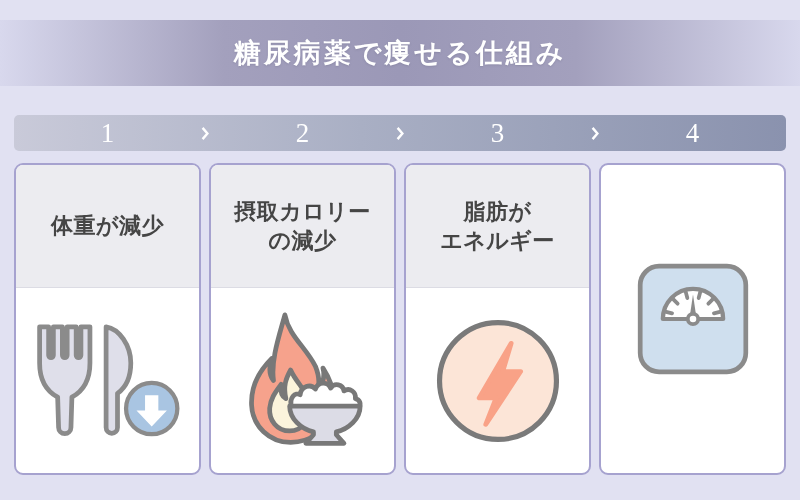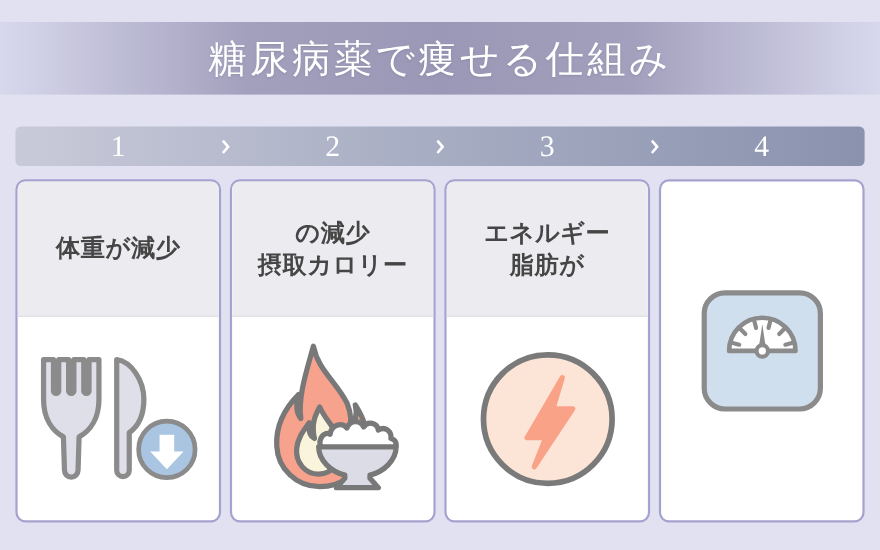--- a/index.html
+++ b/index.html
@@ -8,21 +8,21 @@
     position:relative; overflow:hidden;
     background:#e1e1f2;
     font-family:"Liberation Serif","DejaVu Serif",serif;
   }
   .title-band {
     position:absolute; top:20px; left:0; width:800px; height:66px;
     background:linear-gradient(90deg,#d8d8ed 0%,#a3a0bd 28%,#9b98b7 50%,#a3a0bd 72%,#d8d8ed 100%);
     display:flex; align-items:center; justify-content:center;
   }
   .title-band h1 {
-    color:#ffffff; font-size:35px; font-weight:400; letter-spacing:3px;
+    color:#ffffff; font-size:27px; font-weight:700; letter-spacing:3px;
     text-shadow:0 1px 2px rgba(90,90,120,0.25);
   }
   .step-bar {
     position:absolute; top:115px; left:14px; width:772px; height:36px;
     border-radius:5px;
     background:linear-gradient(90deg,#c9cad9 0%,#a9afc4 45%,#8a92ae 100%);
     display:grid; grid-template-columns:187px 8px 187px 8px 187px 8px 187px;
     align-items:center;
   }
   .step-num {
@@ -88,37 +88,37 @@
         <path d="M8,8 L8,46 C8,64 16,76 27,82 L28,114 A6.5,6.5 0 0 0 41,114 L42,82 C53,76 61,64 61,46 L61,8 L51.5,8 L51.5,38 A2.5,2.5 0 0 1 46.5,38 L46.5,8 L37,8 L37,38 A2.5,2.5 0 0 1 32,38 L32,8 L22.5,8 L22.5,38 A2.5,2.5 0 0 1 17.5,38 L17.5,8 Z" fill="#dfdfea" stroke="#8b8b8b" stroke-width="5" stroke-linejoin="round" stroke-linecap="round"></path>
         <path d="M78,8 C92,10 104,28 104,46 C104,63 97,73 90,78 L90,114 A6,6 0 0 1 78,114 Z" fill="#dfdfea" stroke="#8b8b8b" stroke-width="5" stroke-linejoin="round" stroke-linecap="round"></path>
         <circle cx="126" cy="94" r="27" fill="#a9c5e2" stroke="#8b8b8b" stroke-width="4.5"></circle>
         <path d="M119,80 L133,80 L133,96 L142,96 L126,113 L110,96 L119,96 Z" fill="#ffffff"></path>
       </svg>
     </div>
   </div>
 
   <div class="card">
     <div class="card-header">
+      <div>摂取カロリー</div>
       <div>の減少</div>
-      <div>摂取カロリー</div>
     </div>
     <div class="card-body">
       <svg width="124" height="139" viewBox="0 0 130 146">
         <path d="M46,4 C50,26 68,38 78,58 C82,68 83,76 80,84 C86,77 88,68 86,60 C95,74 100,90 96,105 C91,126 72,138 52,138 C30,138 12,121 11,99 C10,79 20,62 32,50 C29,60 30,68 34,73 C31,52 40,26 46,4 Z" fill="#f6a28c" stroke="#787878" stroke-width="5" stroke-linejoin="round" stroke-linecap="round"></path>
         <path d="M52,62 C58,76 70,84 72,98 C74,114 64,126 51,126 C38,126 29,115 30,102 C31,91 37,84 42,77 C41,85 43,90 47,92 C44,79 47,71 52,62 Z" fill="#fbf4dc" stroke="#787878" stroke-width="5" stroke-linejoin="round" stroke-linecap="round"></path>
         <path d="M53,101 C50,91 57,85 62,88 C63,79 73,76 78,82 C81,74 91,74 94,81 C98,75 107,77 108,84 C114,80 121,85 120,92 C125,93 126,98 124,101 Z" fill="#ffffff" stroke="#787878" stroke-width="5" stroke-linejoin="round" stroke-linecap="round"></path>
         <path d="M51,100 L125,100 C125,113 113,124 100,127 L100,130 L108,139 L68,139 L76,130 L76,127 C63,124 51,113 51,100 Z" fill="#dcdce6" stroke="#787878" stroke-width="5" stroke-linejoin="round" stroke-linecap="round"></path>
       </svg>
     </div>
   </div>
 
   <div class="card">
     <div class="card-header">
+      <div>脂肪が</div>
       <div>エネルギー</div>
-      <div>脂肪が</div>
     </div>
     <div class="card-body">
       <svg width="132" height="132" viewBox="0 0 140 140">
         <circle cx="70" cy="70" r="62" fill="#fce5d7" stroke="#7a7a7a" stroke-width="5.5"></circle>
         <path d="M84,30 L50,88 L68,88 L57,116 L94,60 L75,60 Z" fill="#f9a287" stroke="#f9a287" stroke-width="5" stroke-linejoin="round" stroke-linecap="round"></path>
       </svg>
     </div>
   </div>
 
   <div class="card">

